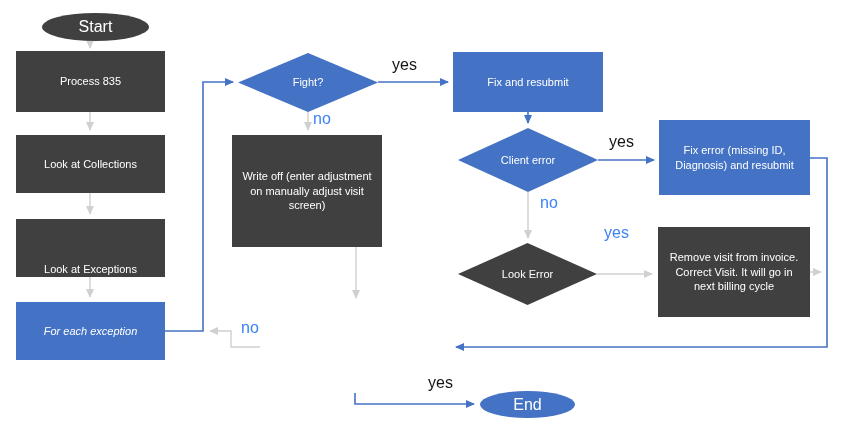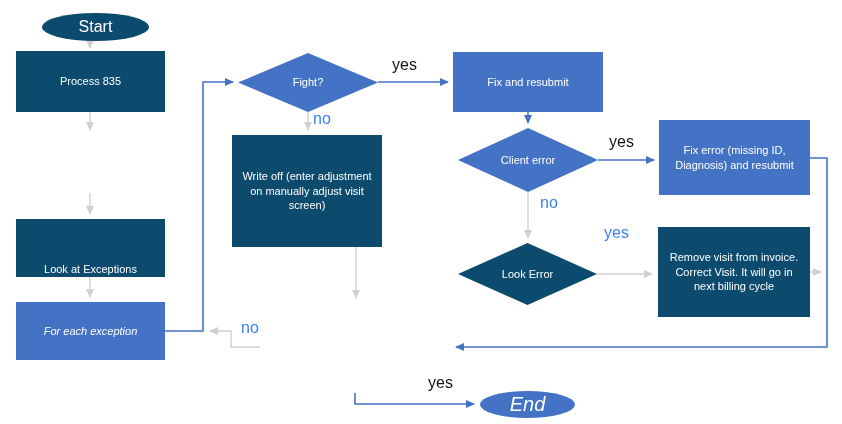--- a/index.html
+++ b/index.html
@@ -8,21 +8,21 @@
     font-family:"Liberation Sans", sans-serif; overflow:hidden;
   }
   svg.wires { position:absolute; left:0; top:0; width:842px; height:424px; }
 
   .node {
     position:absolute; display:flex; align-items:center; justify-content:center;
     text-align:center; color:#ffffff; font-size:11px; line-height:1.32;
     box-sizing:border-box;
   }
   .fill-blue { background:#4472C4; }
-  .fill-gray { background:#0c4a6e; }
+  .fill-gray { background:#404040; }
   .ellipse   { border-radius:50%; }
   .diamond   { clip-path:polygon(50% 0, 100% 50%, 50% 100%, 0 50%); }
   .diamond .inner { display:block; }
 
   
   #n-start        { left:42px;  top:13px;  width:107px; height:28px; font-size:16px; }
   #n-process      { left:16px;  top:51px;  width:149px; height:61px; }
   #n-collections  { left:16px;  top:135px; width:149px; height:58px; }
   #n-exceptions   { left:16px;  top:219px; width:149px; height:58px;align-items:flex-end; }
   #n-foreach      { left:16px;  top:302px; width:149px; height:58px;font-style:italic; }
@@ -30,21 +30,21 @@
   #n-fixresubmit  { left:453px; top:52px;  width:150px; height:60px; }
   #n-writeoff     { left:232px; top:135px; width:150px; height:112px; padding:0 7px; }
   #n-clienterror  { left:458px; top:128px; width:140px; height:64px; }
   #n-clienterror .inner { width:64px; }
   #n-fixerror     { left:659px; top:120px; width:151px; height:75px; padding:0 9px; }
   #n-visiterror   { left:458px; top:243px; width:139px; height:62px; }
   #n-visiterror .inner { width:64px; }
   #n-removevisit  { left:658px; top:227px; width:152px; height:90px; padding:0 7px; }
   #n-allexceptions{ left:260px; top:303px; width:190px; height:90px; }
   #n-allexceptions .inner { width:112px; }
-  #n-end          { left:480px; top:391px; width:95px;  height:27px; font-size:20px;font-style:italic; }
+  #n-end          { left:480px; top:391px; width:95px;  height:27px; font-size:16px; }
 
   
   .edge-label { position:absolute; font-size:16px; }
   .lbl-dark { color:#141414; }
   .lbl-gray { color:#3b82f6; }
   #l-fight-yes  { left:392px; top:56px; }
   #l-fight-no   { left:313px; top:110px; }
   #l-client-yes { left:609px; top:133px; }
   #l-client-no  { left:540px; top:194px; }
   #l-visit-yes  { left:604px; top:224px; }
@@ -88,20 +88,23 @@
   <div id="n-start" class="node ellipse fill-gray">
     <span class="inner">Start</span>
   </div>
   <div id="n-end" class="node ellipse fill-blue">
     <span class="inner">End</span>
   </div>
 
   <div id="n-process" class="node fill-gray">
     <span class="inner">Process 835</span>
   </div>
+  <div id="n-collections" class="node fill-gray">
+    <span class="inner">Look at Collections</span>
+  </div>
   <div id="n-exceptions" class="node fill-gray">
     <span class="inner">Look at Exceptions</span>
   </div>
   <div id="n-foreach" class="node fill-blue">
     <span class="inner">For each exception</span>
   </div>
   <div id="n-fixresubmit" class="node fill-blue">
     <span class="inner">Fix and resubmit</span>
   </div>
   <div id="n-writeoff" class="node fill-gray">

